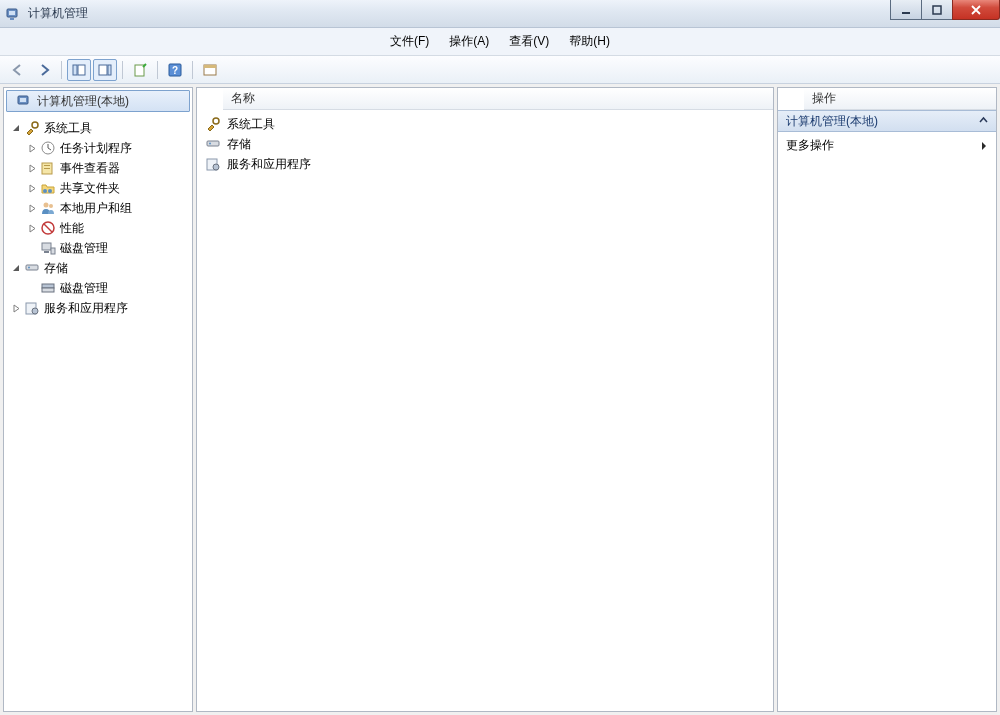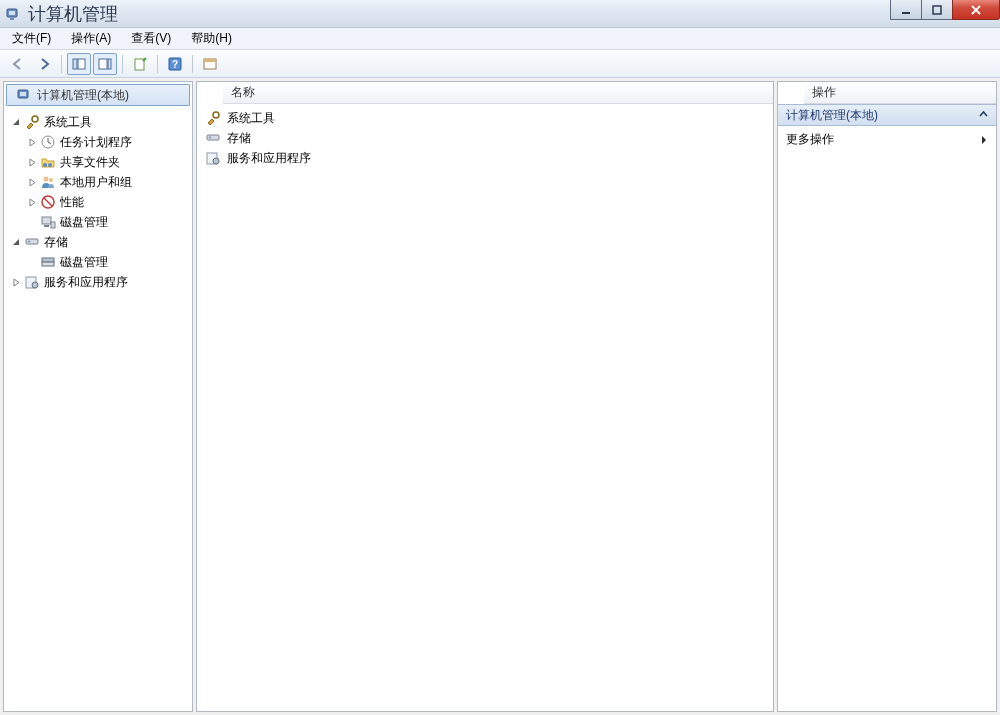--- a/index.html
+++ b/index.html
@@ -25,21 +25,21 @@
   display: flex;
   align-items: center;
   padding-left: 6px;
   position: relative;
   border-bottom: 1px solid #b8c4d4;
 }
 .titlebar .app-icon {
   width: 16px; height: 16px;
   margin-right: 6px;
 }
-.title-text { color: #2b3a50; font-size: 18px; }
+.title-text { color: #2b3a50; font-size: 12px; }
 .win-controls {
   position: absolute;
   right: 0; top: 0;
   display: flex;
 }
 .win-btn {
   width: 32px; height: 20px;
   display: flex; align-items: center; justify-content: center;
   border: 1px solid #5a6b80;
   border-top: none;
@@ -50,27 +50,28 @@
 }
 .win-btn.close {
   width: 48px;
   background: linear-gradient(to bottom, #e9877a, #d14b3c 40%, #c53224 100%);
   border-color: #8b2a20;
   border-bottom-right-radius: 3px;
 }
 .win-btn svg { display: block; }
 
 .menubar {
-  height: 22px;
+  height: 28px;
   background: #f0f4fa;
   display: flex;
   align-items: center;
   padding: 0 8px;
   gap: 12px;
   border-bottom: 1px solid #d4dbe4;
+  justify-content: center;
 }
 .menu-item {
   cursor: default;
   padding: 2px 4px;
 }
 
 .toolbar {
   height: 28px;
   background: linear-gradient(to bottom, #fcfdff, #eaf0f7);
   display: flex;
@@ -310,20 +311,35 @@
             </span>
           <span class="tree-icon">
             <svg width="16" height="16" viewBox="0 0 16 16">
                 <circle cx="8" cy="8" r="6" fill="#fff" stroke="#8a8a8a"></circle>
                 <path d="M8 4 L8 8 L11 10" stroke="#5a5a5a" fill="none"></path>
               </svg>
           </span>
           <span class="tree-label">任务计划程序</span>
         </div>
 
+        <div class="tree-row indent-2">
+          <span class="tree-toggle">
+              <svg class="tri-closed" width="9" height="9" viewBox="0 0 9 9">
+                <path d="M2 1 L7 4.5 L2 8 Z"></path>
+              </svg>
+            </span>
+          <span class="tree-icon">
+            <svg width="16" height="16" viewBox="0 0 16 16">
+                <rect x="2" y="3" width="10" height="11" fill="#f5e6a8" stroke="#b89a4a"></rect>
+                <rect x="4" y="5" width="6" height="1" fill="#b89a4a"></rect>
+                <rect x="4" y="8" width="6" height="1" fill="#b89a4a"></rect>
+              </svg>
+          </span>
+          <span class="tree-label">事件查看器</span>
+        </div>
 
         <div class="tree-row indent-2">
           <span class="tree-toggle">
               <svg class="tri-closed" width="9" height="9" viewBox="0 0 9 9">
                 <path d="M2 1 L7 4.5 L2 8 Z"></path>
               </svg>
             </span>
           <span class="tree-icon">
             <svg width="16" height="16" viewBox="0 0 16 16">
                 <path d="M2 5 L6 5 L7 7 L14 7 L14 13 L2 13 Z" fill="#f5d67a" stroke="#c8a43a"></path>

